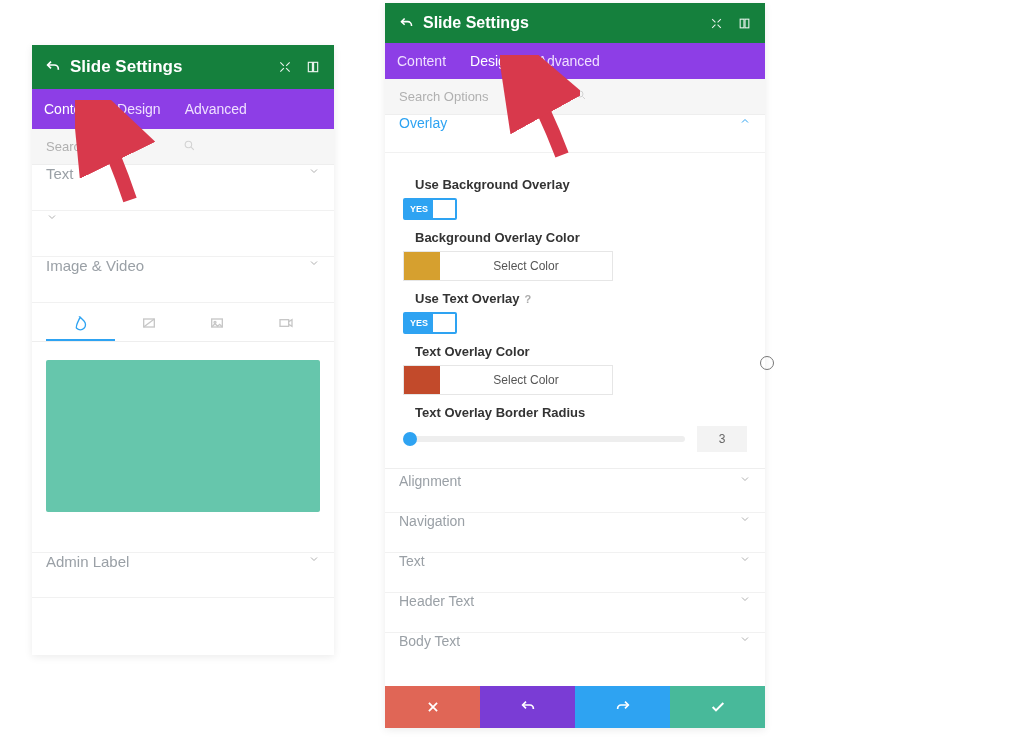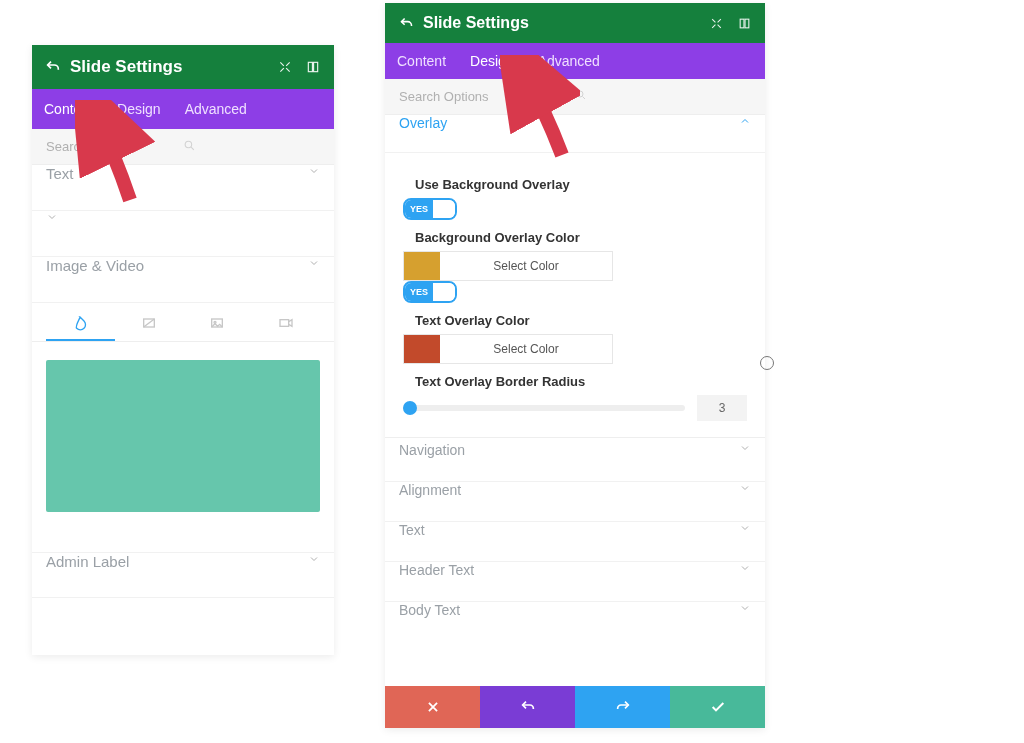--- a/index.html
+++ b/index.html
@@ -109,21 +109,21 @@
     border-radius: 2px;
   }
 
   
   .form { padding: 14px 18px 4px 18px; font-size: 13px; }
   .fld-lbl { font-weight: 700; color: #333; margin: 10px 0 6px 12px; display: flex; align-items: center; gap: 5px; }
   .fld-lbl .help { font-weight: 700; color: #aaa; font-size: 11px; }
   .toggle {
     width: 54px; height: 22px;
     border: 2px solid #2ea3f2;
-    border-radius: 8px;
+    border-radius: 2px;
     display: flex;
     cursor: pointer;
     overflow: hidden;
   }
   .toggle .on  { background:#2ea3f2; color:#fff; font-size:9px; font-weight:700; display:flex; align-items:center; justify-content:center; width:28px; }
   .toggle .off { background:#fff; flex:1; }
 
   .color-row {
     display: flex;
     border: 1px solid #e6e6e6;
@@ -345,20 +345,24 @@
         <div class="on">YES</div>
         <div class="off"></div>
       </div>
 
       <div class="fld-lbl">Background Overlay Color</div>
       <div class="color-row">
         <div class="color-chip" style="background:#d6a02f"></div>
         <div class="sel">Select Color</div>
       </div>
 
+      <div class="fld-lbl">
+        <span>Use Text Overlay</span>
+        <span class="help">?</span>
+      </div>
       <div class="toggle">
         <div class="on">YES</div>
         <div class="off"></div>
       </div>
 
       <div class="fld-lbl">Text Overlay Color</div>
       <div class="color-row">
         <div class="color-chip" style="background:#c24a2b"></div>
         <div class="sel">Select Color</div>
       </div>
@@ -366,29 +370,29 @@
       <div class="fld-lbl">Text Overlay Border Radius</div>
       <div class="slider-row">
         <div class="slider"></div>
         <div class="slider-val">3</div>
       </div>
 
       <div class="spacer-line"></div>
     </div>
 
     <div class="section">
+      <span class="lbl">Alignment</span>
+      <span class="chev">
+          <svg width="12" height="12" viewBox="0 0 24 24" fill="none" stroke-width="2">
+            <path d="M6 9l6 6 6-6"></path>
+          </svg>
+        </span>
+    </div>
+    <div class="section">
       <span class="lbl">Navigation</span>
-      <span class="chev">
-          <svg width="12" height="12" viewBox="0 0 24 24" fill="none" stroke-width="2">
-            <path d="M6 9l6 6 6-6"></path>
-          </svg>
-        </span>
-    </div>
-    <div class="section">
-      <span class="lbl">Alignment</span>
       <span class="chev">
           <svg width="12" height="12" viewBox="0 0 24 24" fill="none" stroke-width="2">
             <path d="M6 9l6 6 6-6"></path>
           </svg>
         </span>
     </div>
     <div class="section">
       <span class="lbl">Text</span>
       <span class="chev">
           <svg width="12" height="12" viewBox="0 0 24 24" fill="none" stroke-width="2">

